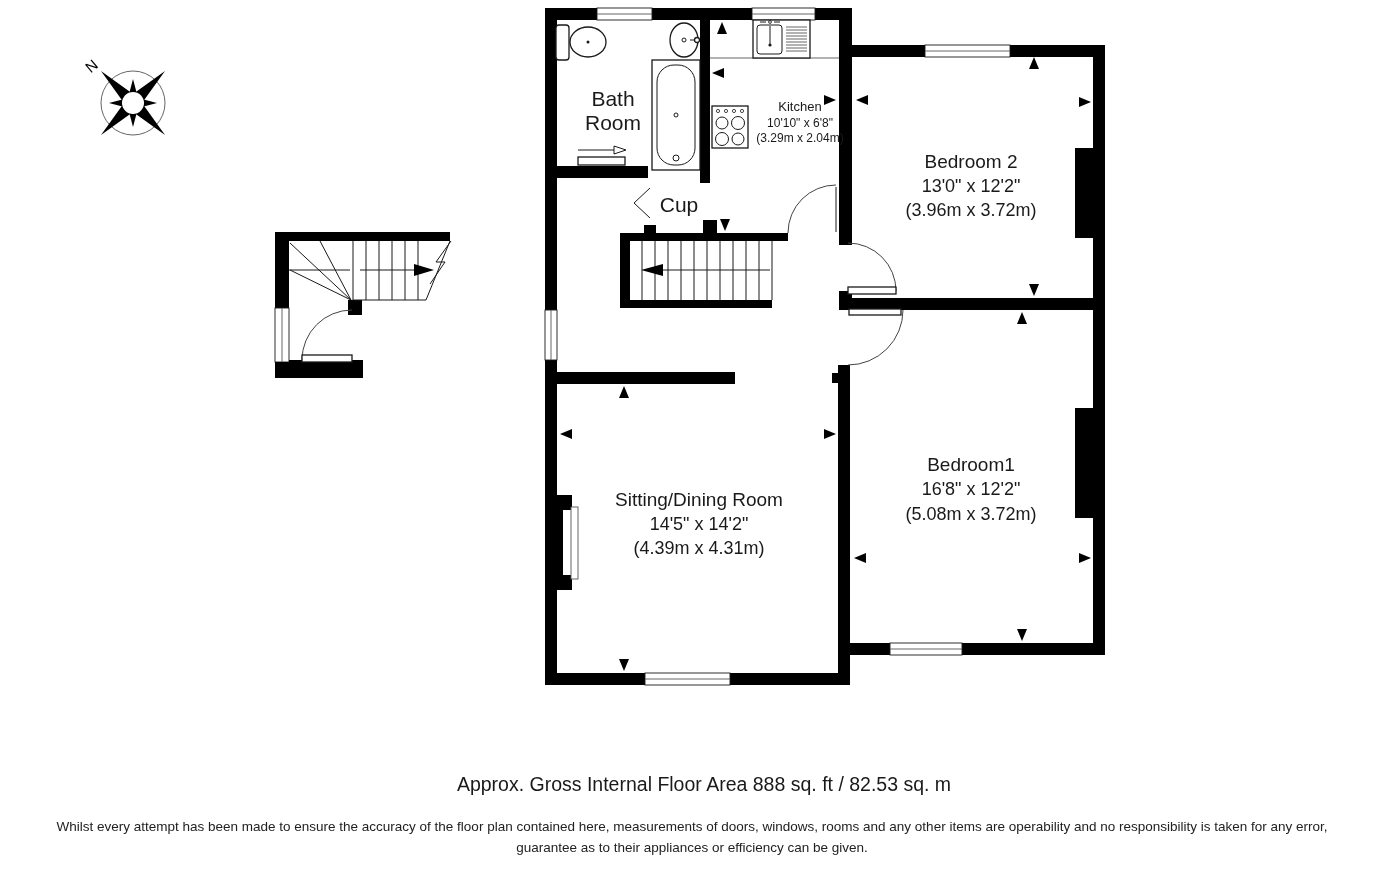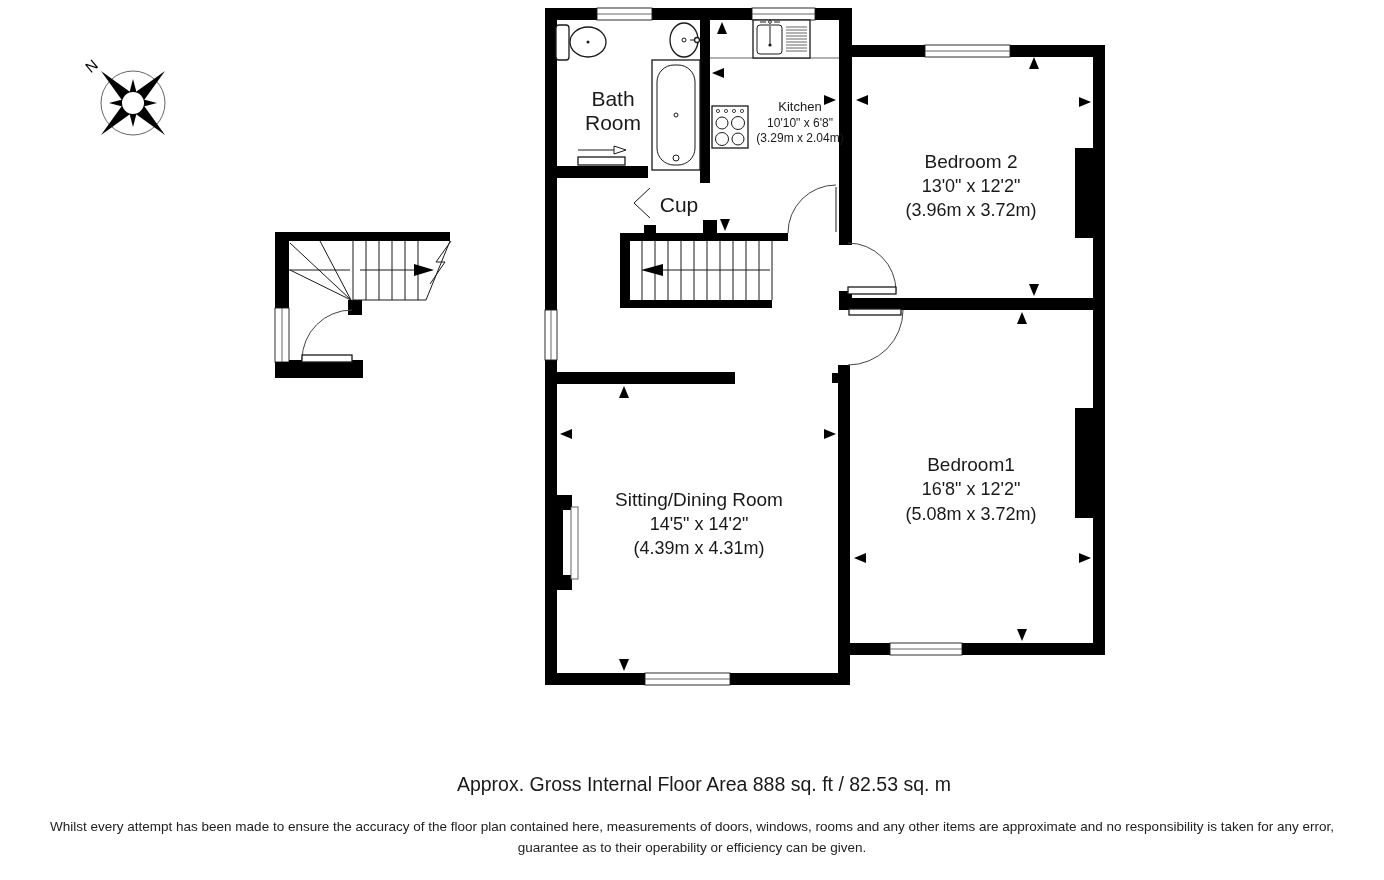--- a/index.html
+++ b/index.html
@@ -279,17 +279,17 @@
     <text class="roomname" x="699" y="506">Sitting/Dining Room</text>
     <text class="roomdim" x="699" y="530">14'5" x 14'2"</text>
     <text class="roomdim" x="699" y="554">(4.39m x 4.31m)</text>
   </g>
 
 </svg>
 
 <div class="area-line">Approx. Gross Internal Floor Area 888 sq. ft / 82.53 sq. m</div>
 
 <div class="disclaimer">
-  <div>Whilst every attempt has been made to ensure the accuracy of the floor plan contained here, measurements of doors, windows, rooms and any other items are approximate and no responsibility is taken for any error,</div>
-  <div>guarantee as to their operability or efficiency can be given.</div>
+  <div>Whilst every attempt has been made to ensure the accuracy of the floor plan contained here, measurements of doors, windows, rooms and any other items are operability and no responsibility is taken for any error,</div>
+  <div>guarantee as to their appliances or efficiency can be given.</div>
 </div>
 
 </div>
 
 </body></html>

